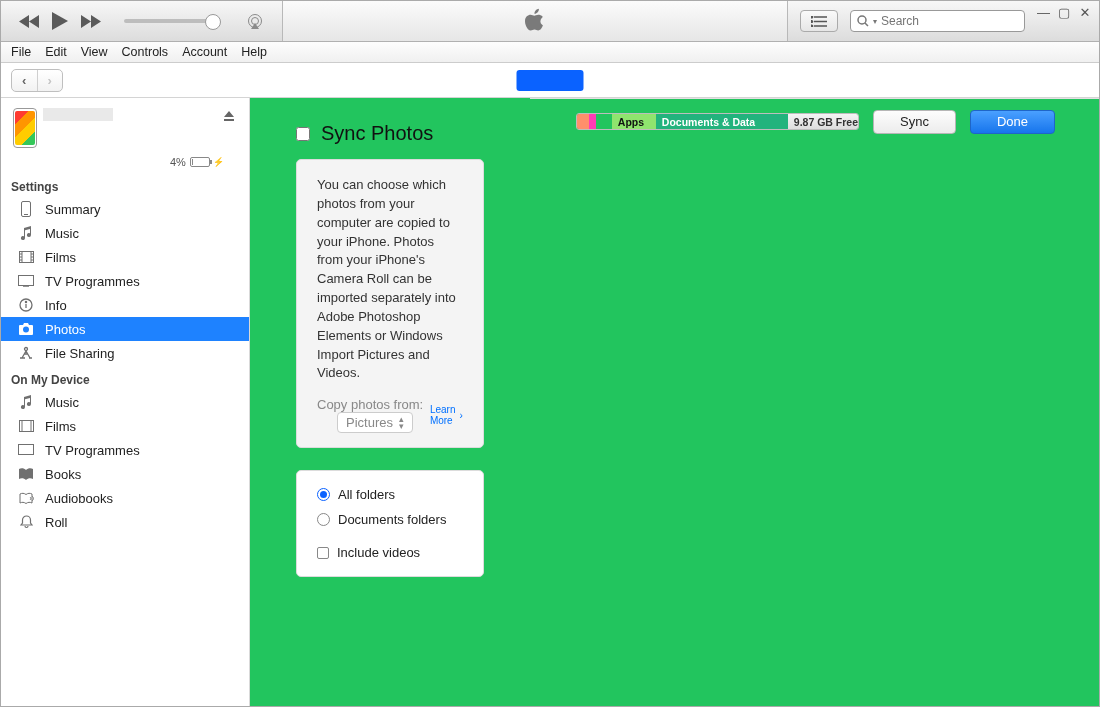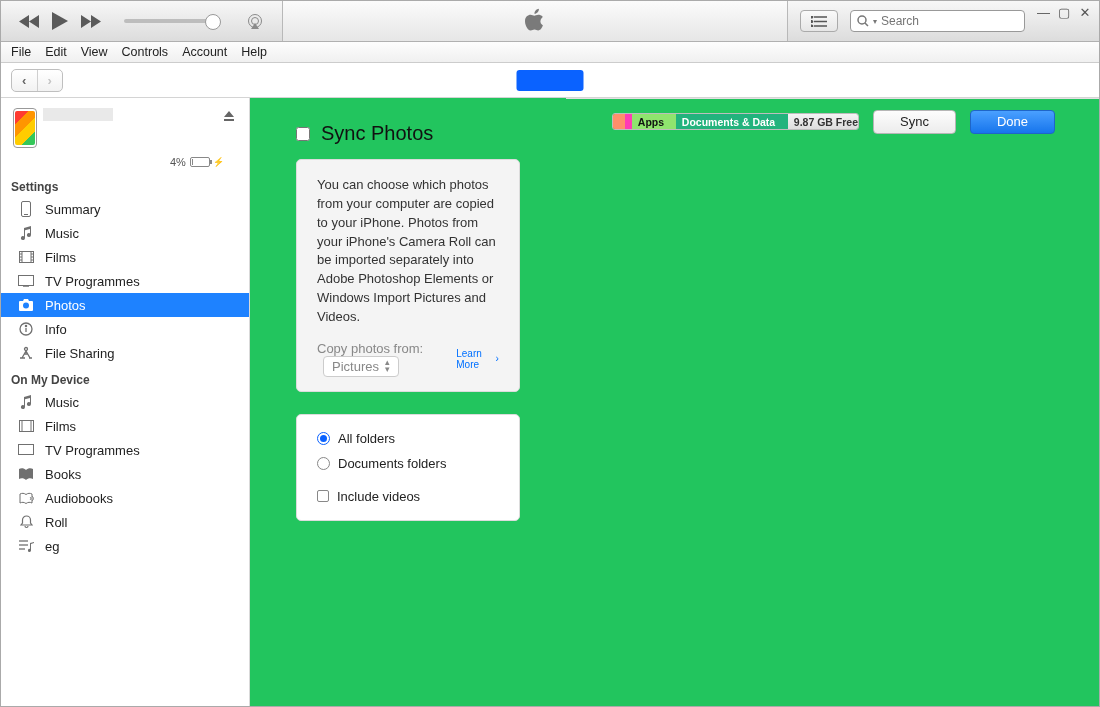--- a/index.html
+++ b/index.html
@@ -98,41 +98,41 @@
   .synch input[type=checkbox]{ width:14px; height:14px;}
   .synch h1{ font-size:20px; font-weight:400; color:#111;}
   .infobox {
     border:1px solid #dcdcdc; border-radius:5px; background:#f4f4f4;
     padding:16px 20px 14px 20px; margin-bottom:22px;
   }
   .infobox p{ font-size:13px; line-height:1.45; color:#333; margin-bottom:14px;}
   .srcrow{ display:flex; align-items:center; justify-content:space-between;}
   .srcrow .lab{ color:#888; font-size:13px;}
   .selectish{
-    display:inline-flex; align-items:center; gap:6px; margin-left:6px;
+    display:inline-flex; align-items:center; gap:6px; margin-left:20px;
     border:1px solid #ccc; border-radius:4px; padding:2px 8px; background:#fff; color:#888; font-size:13px;
   }
   .learn{ color:#0070ff; font-size:10px; display:flex; align-items:center; gap:4px;}
   .optbox{
     border:1px solid #dcdcdc; border-radius:5px; padding:16px 20px; background:#fff;
   }
   .optrow{ display:flex; align-items:center; gap:8px; margin-bottom:10px; font-size:13px; color:#222;}
   .optrow:last-child{ margin-bottom:0;}
   .radio{ width:13px; height:13px; border:1px solid #888; border-radius:50%; display:inline-flex; align-items:center; justify-content:center;}
   .radio.sel::after{content:""; width:7px; height:7px; border-radius:50%; background:#0a62ff;}
   .radio.sel{ border-color:#0a62ff;}
   .chk{ width:12px; height:12px; border:1px solid #888; border-radius:2px;}
   
   .footer{ height:46px; border-top:1px solid #e2e2e2; display:flex; align-items:center; padding:0 44px 0 46px; gap:14px;}
   .capbar{ flex:1; height:17px; border:1px solid #bdbdbd; border-radius:3px; display:flex; overflow:hidden; font-size:10.5px;}
   .cap{ display:flex; align-items:center; justify-content:flex-start; padding-left:6px; font-weight:700; color:#111;}
   .cap.photos{ background:#ff8f6b; width:12px; padding:0;}
   .cap.stripe{ width:7px; padding:0; background:#ff3bb5;}
-  .cap.apps  { background:#8fe46e; width:44px;}
-  .cap.docs  { background:#22b37d; color:#fff; width:112px;}
+  .cap.apps  { background:#8fe46e; width:44px;margin-left:16px;}
+  .cap.docs  { background:#22b37d; color:#fff; width:132px;}
   .cap.free  { background:linear-gradient(#f4f4f4,#dedede); flex:1; justify-content:center; font-weight:600; color:#333;}
   .btn{
     height:24px; border:1px solid #b6b6b6; border-radius:4px; background:linear-gradient(#fdfdfd,#ececec);
     padding:0 26px; font-size:13px; color:#222;
   }
   .btn.primary{ background:linear-gradient(#4aa0ff,#1775ec); border-color:#1f65c7; color:#fff; }
   svg{display:block;}
 </style>
 </head>
 <body>
@@ -274,38 +274,38 @@
     </div>
     <div class="sb-item">
       <span class="ic">
           <svg width="16" height="12" viewBox="0 0 16 12" fill="none" stroke="currentColor">
             <rect x="0.5" y="0.5" width="15" height="10"></rect>
             <line x1="5" y1="12" x2="11" y2="12" stroke-width="1.5"></line>
           </svg>
         </span>
       <span>TV Programmes</span>
     </div>
-    <div class="sb-item sel">
-      <span class="ic">
-          <svg width="16" height="12" viewBox="0 0 16 12" fill="currentColor">
-            <path d="M2 2h3l1-2h4l1 2h3a1 1 0 011 1v8a1 1 0 01-1 1H2a1 1 0 01-1-1V3a1 1 0 011-1zm6 1.5A3 3 0 108 9.5a3 3 0 000-6z"></path>
-          </svg>
-        </span>
-      <span>Photos</span>
-    </div>
     <div class="sb-item">
       <span class="ic">
           <svg width="14" height="14" viewBox="0 0 14 14" fill="none" stroke="currentColor" stroke-width="1.3">
             <circle cx="7" cy="7" r="6"></circle>
             <line x1="7" y1="6" x2="7" y2="10"></line>
             <circle cx="7" cy="4" r="0.6" fill="currentColor"></circle>
           </svg>
         </span>
       <span>Info</span>
     </div>
+    <div class="sb-item sel">
+      <span class="ic">
+          <svg width="16" height="12" viewBox="0 0 16 12" fill="currentColor">
+            <path d="M2 2h3l1-2h4l1 2h3a1 1 0 011 1v8a1 1 0 01-1 1H2a1 1 0 01-1-1V3a1 1 0 011-1zm6 1.5A3 3 0 108 9.5a3 3 0 000-6z"></path>
+          </svg>
+        </span>
+      <span>Photos</span>
+    </div>
     <div class="sb-item">
       <span class="ic">
           <svg width="14" height="14" viewBox="0 0 14 14" fill="none" stroke="currentColor" stroke-width="1.3">
             <circle cx="7" cy="3" r="1.5"></circle>
             <path d="M3 12l4-7 4 7M1 12h5M10 12h3M5 8h4"></path>
           </svg>
         </span>
       <span>File Sharing</span>
     </div>
 
@@ -353,31 +353,20 @@
         </span>
       <span>Audiobooks</span>
     </div>
     <div class="sb-item">
       <span class="ic">
           <svg width="13" height="14" viewBox="0 0 13 14" fill="none" stroke="currentColor" stroke-width="1.2">
             <path d="M6.5 1a4 4 0 014 4v3l1.5 2h-11L2.5 8V5a4 4 0 014-4zM5 11a1.5 1.5 0 003 0"></path>
           </svg>
         </span>
       <span>Roll</span>
-    </div>
-    <div class="sb-item">
-      <span class="ic">
-          <svg width="15" height="12" viewBox="0 0 15 12" fill="none" stroke="currentColor" stroke-width="1.3">
-            <line x1="0" y1="1" x2="9" y2="1"></line>
-            <line x1="0" y1="5" x2="9" y2="5"></line>
-            <line x1="0" y1="9" x2="6" y2="9"></line>
-            <path d="M11 3v6a1.5 1.5 0 101 1.4V4l3-1V2z" fill="currentColor" stroke="none"></path>
-          </svg>
-        </span>
-      <span>eg</span>
     </div>
   </div>
 
   <div class="main">
     <div class="content">
       <div class="synch">
         <input type="checkbox" style="">
         <h1>Sync Photos</h1>
       </div>
 

